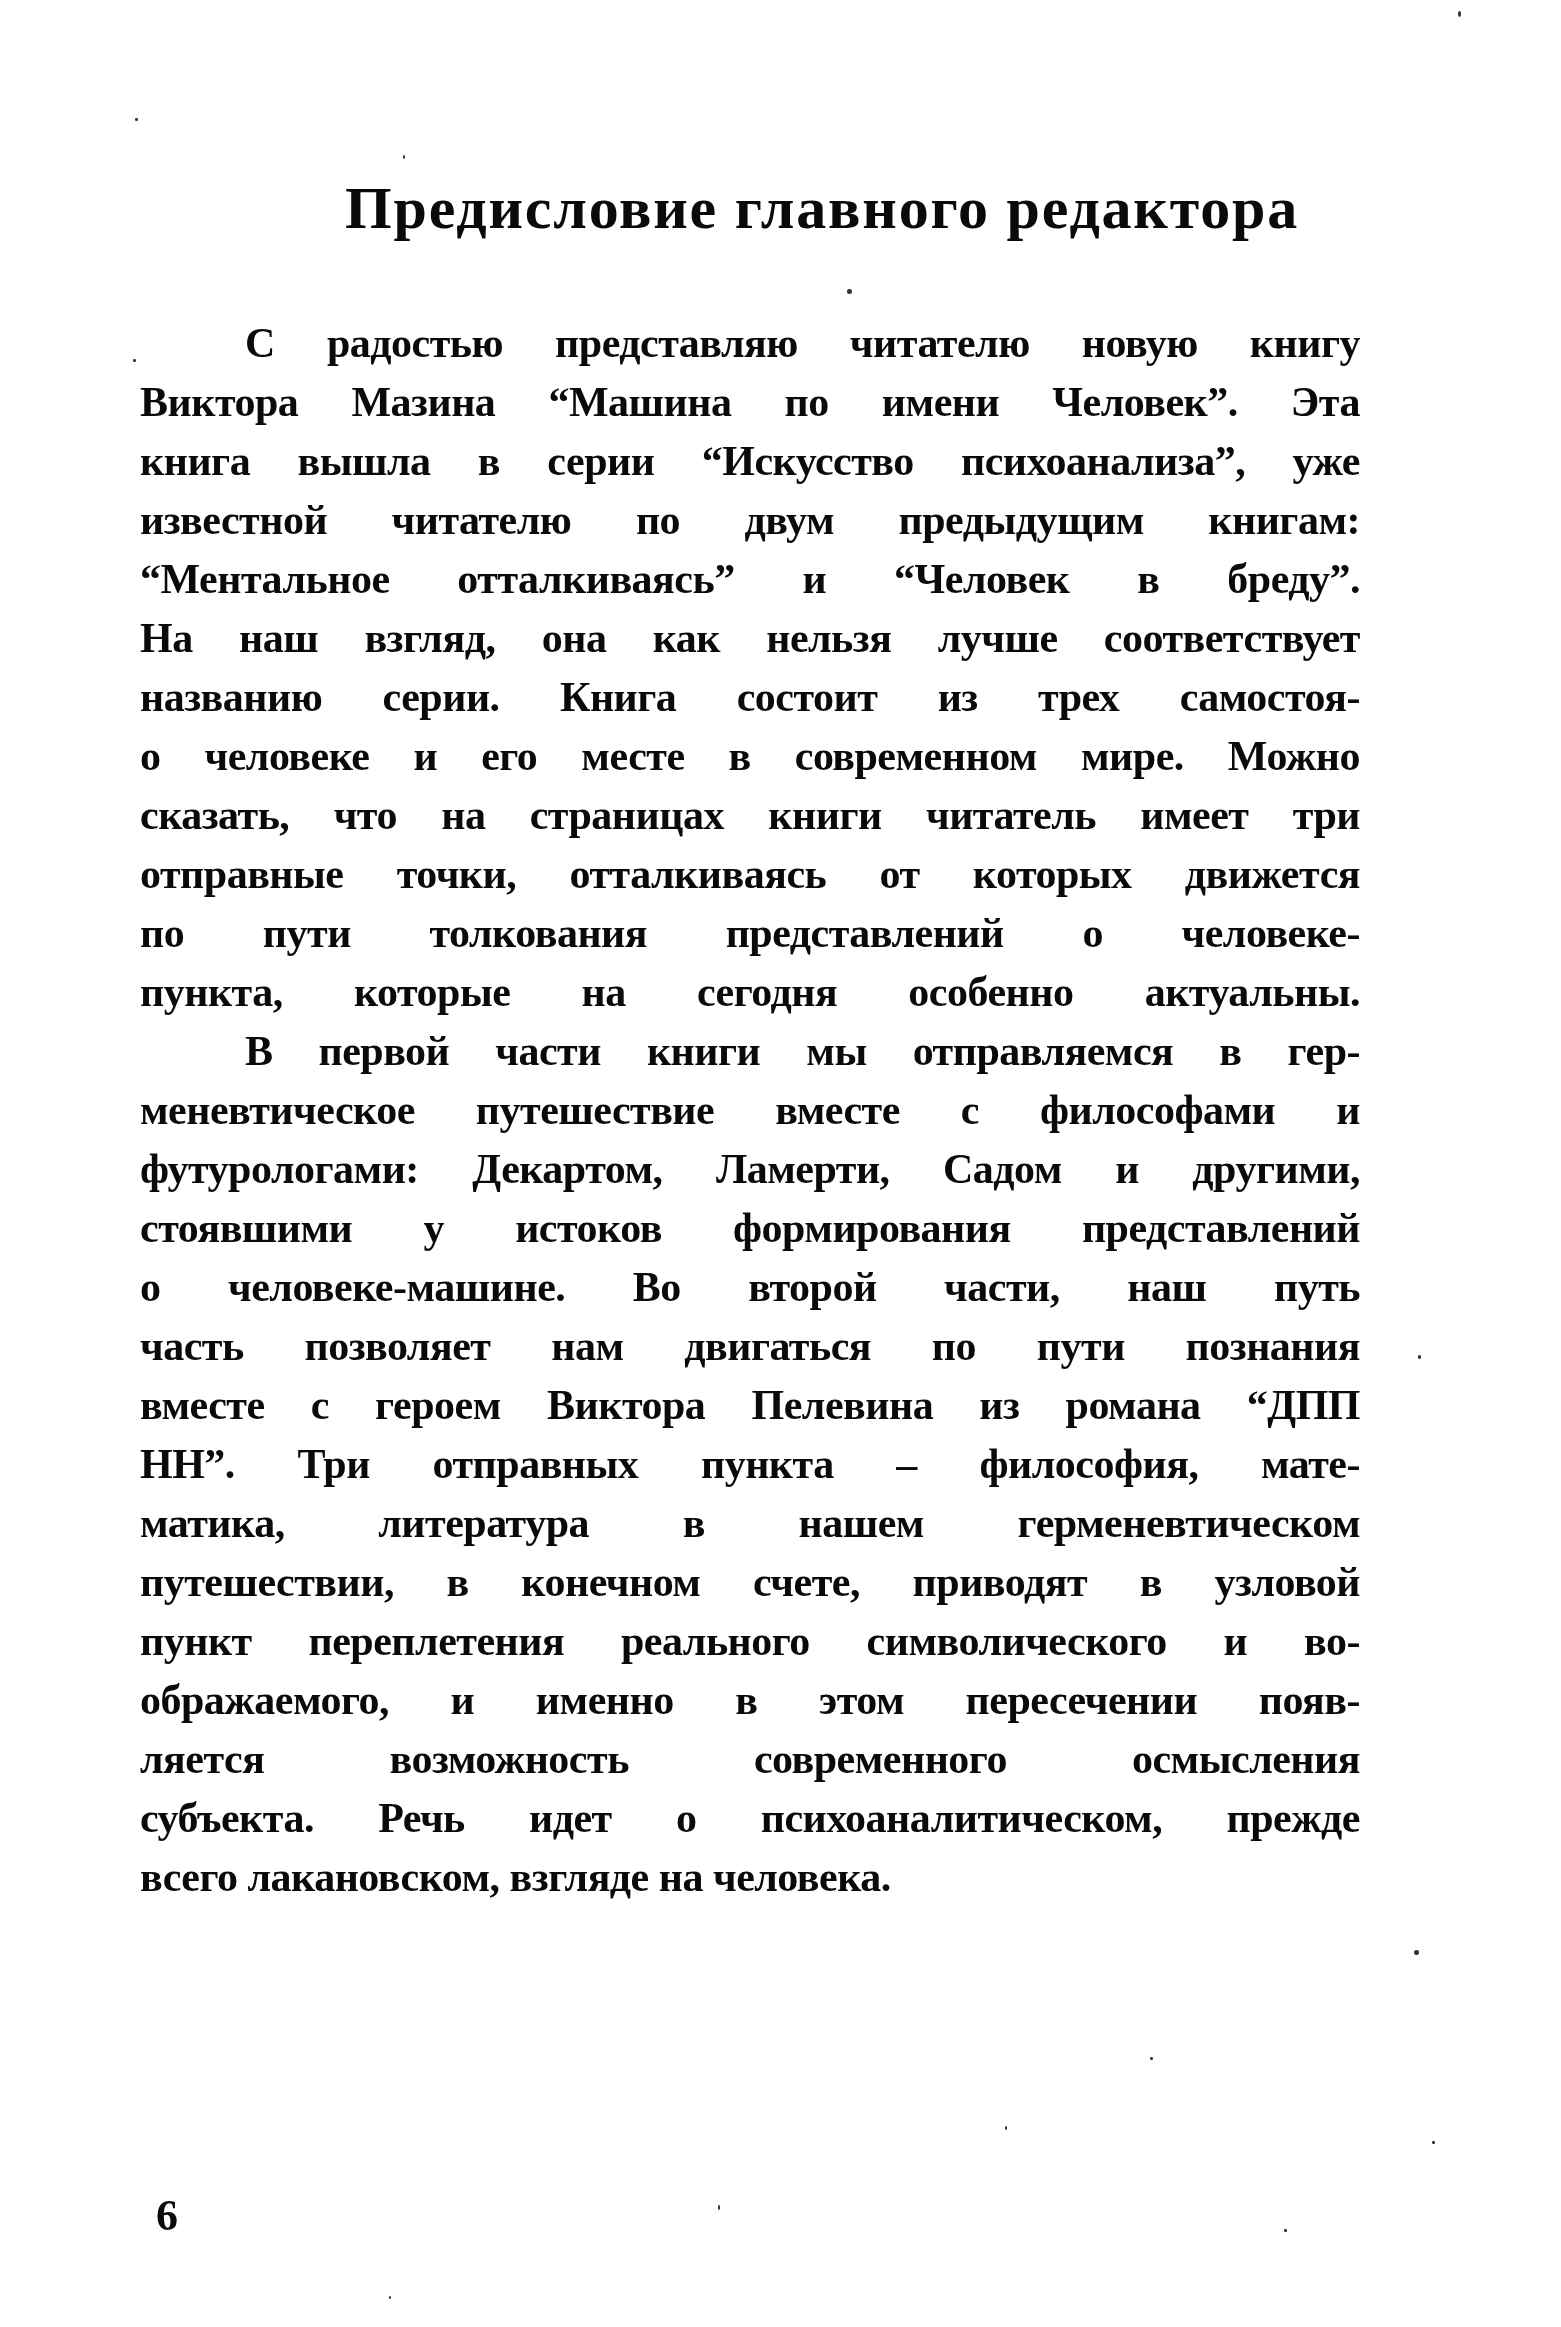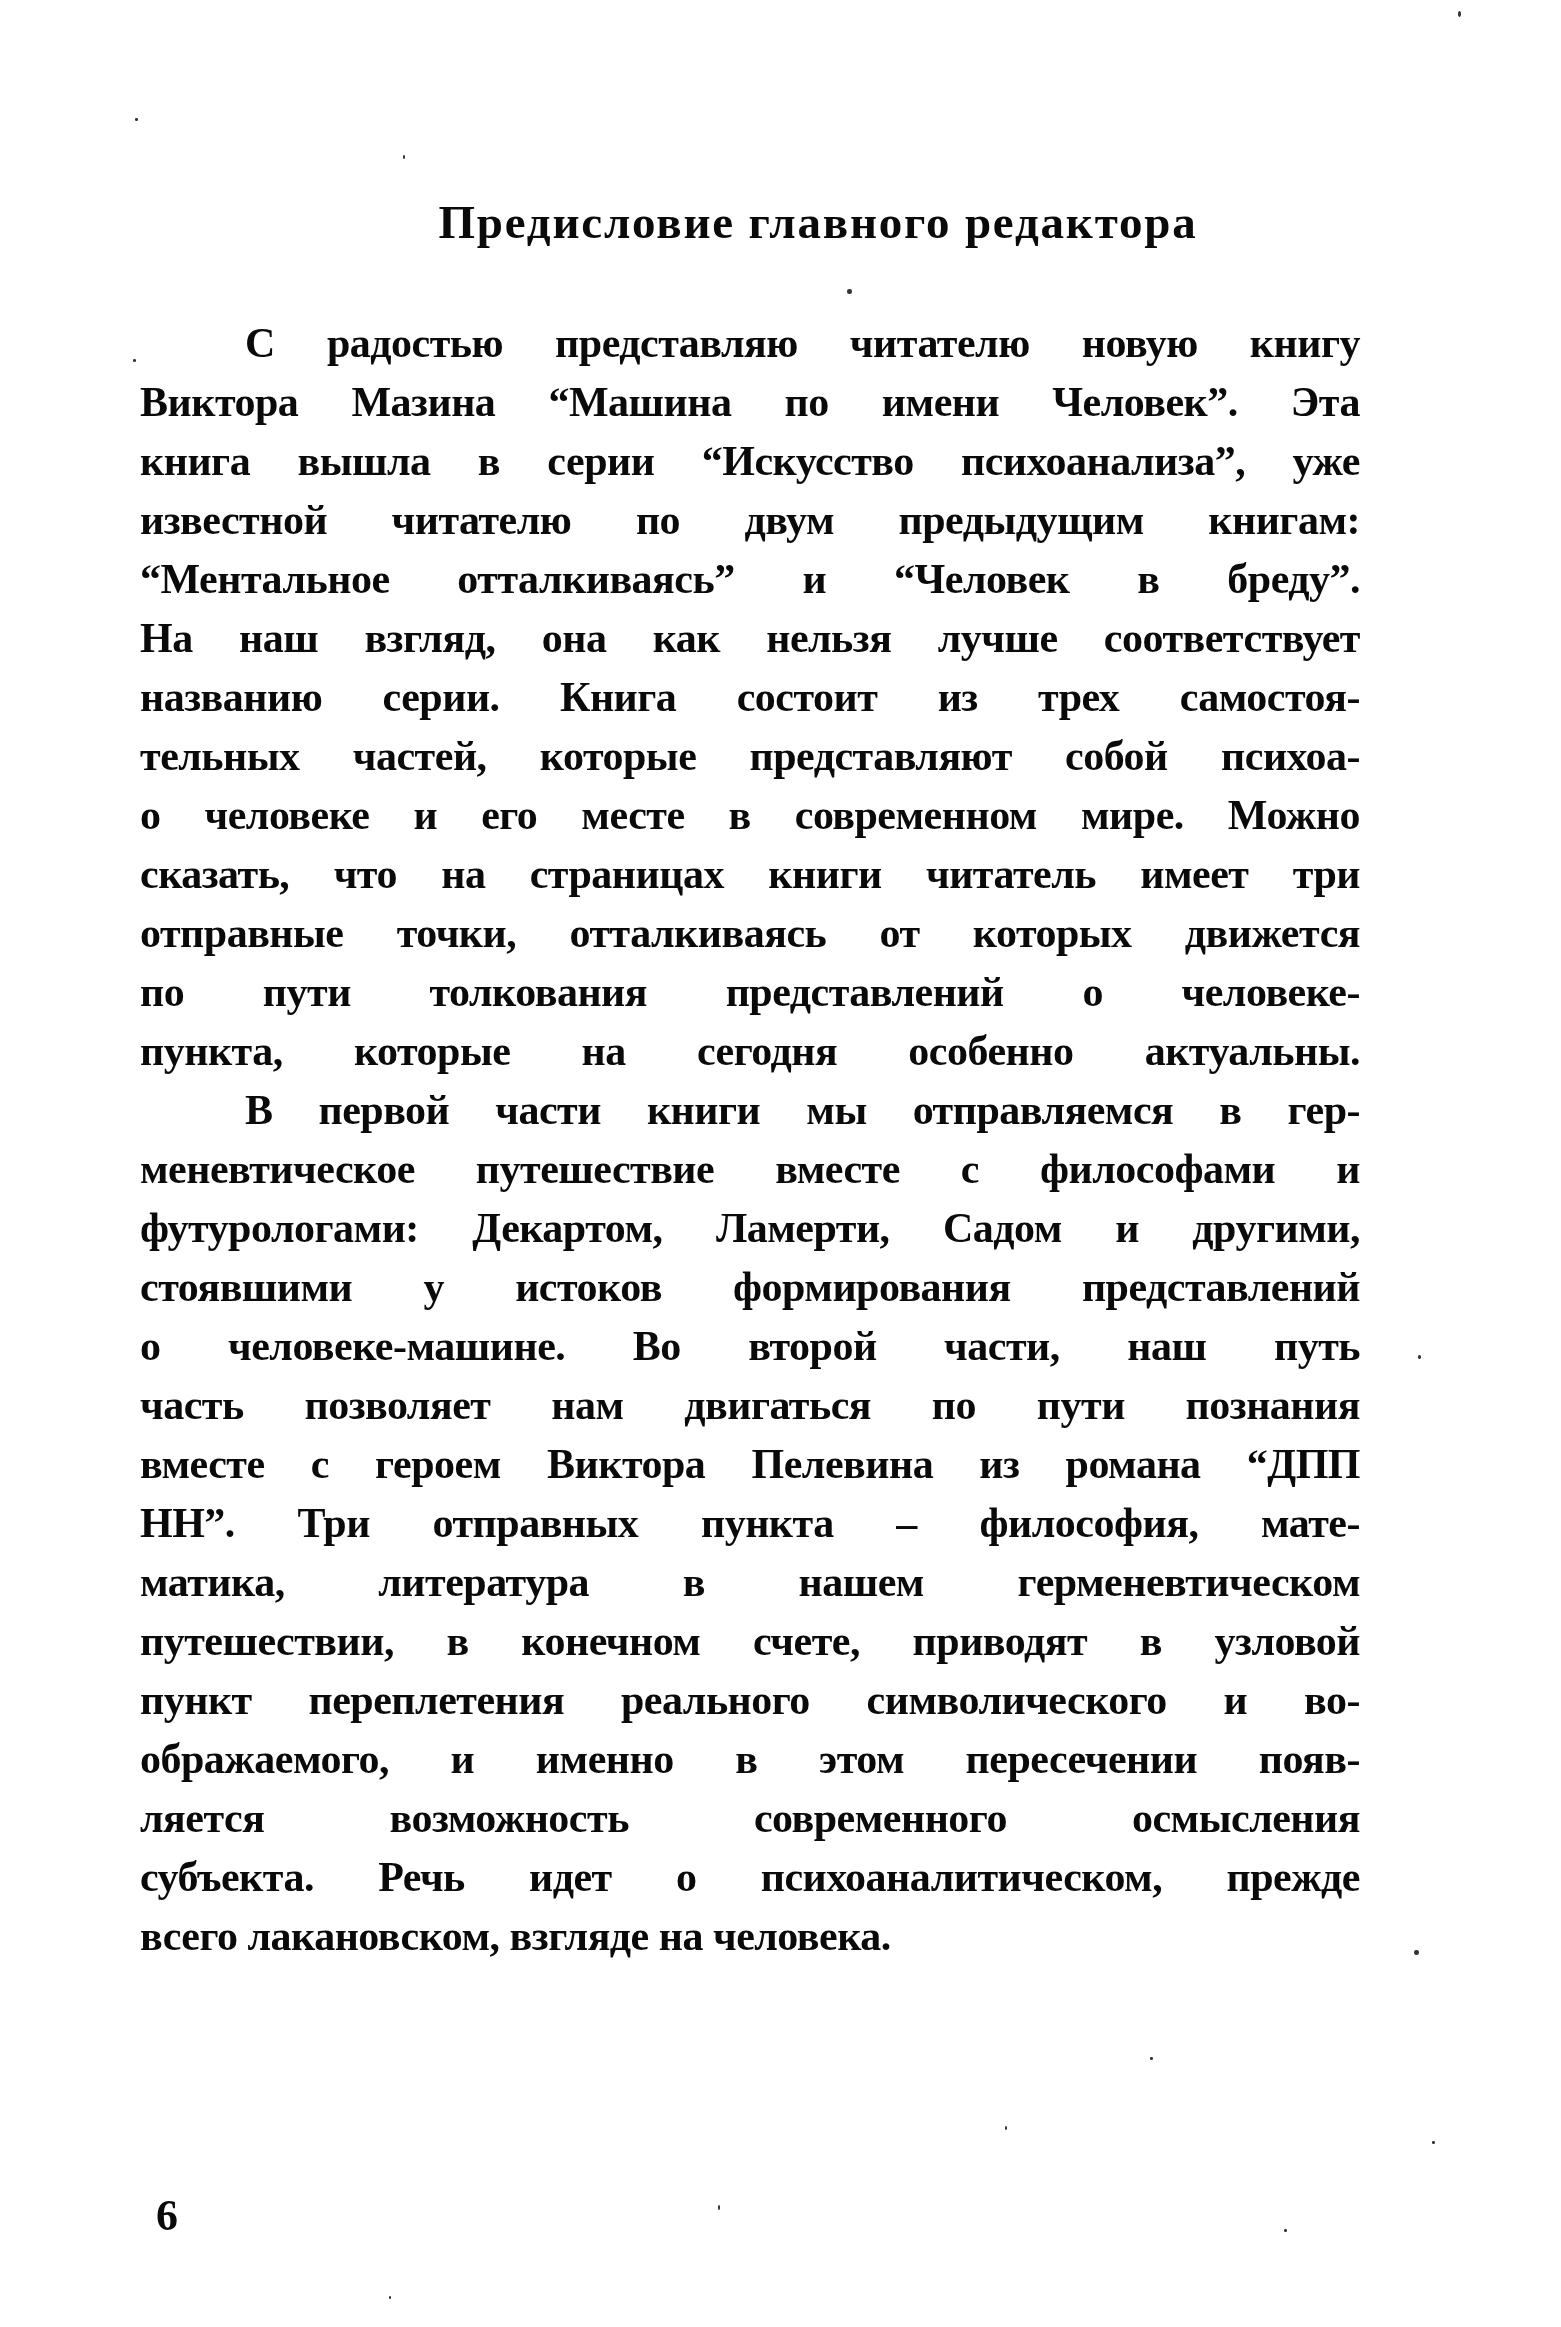--- a/index.html
+++ b/index.html
@@ -11,24 +11,24 @@
       width: 1562px;
       height: 2327px;
       position: relative;
       overflow: hidden;
       color: #0a0a0a;
       font-family: "Liberation Serif", "DejaVu Serif", serif;
     }
     .page-title {
       position: absolute;
       left: 345px;
-      top: 193px;
+      top: 179px;
       width: 946px;
-      text-align: center;
-      font-size: 47px;
+      text-align: left;
+      font-size: 60px;
       font-weight: bold;
       letter-spacing: 1.8px;
       line-height: 58px;
       white-space: nowrap;
     }
     .body-text {
       position: absolute;
       left: 140px;
       top: 314px;
       width: 1220px;
@@ -73,21 +73,20 @@
 
   <div class="body-text">
     <div>
       <span class="line indent">С радостью представляю читателю новую книгу</span>
       <span class="line">Виктора Мазина “Машина по  имени Человек”. Эта</span>
       <span class="line">книга вышла в серии “Искусство психоанализа”, уже</span>
       <span class="line">известной читателю по двум предыдущим книгам:</span>
       <span class="line">“Ментальное отталкиваясь” и “Человек в бреду”.</span>
       <span class="line">На наш взгляд, она как нельзя лучше соответствует</span>
       <span class="line">названию серии. Книга состоит из трех самостоя-</span>
-      <span class="line">тельных частей, которые представляют собой психоа-</span>
       <span class="line">о человеке и его месте в современном мире. Можно</span>
       <span class="line">сказать, что на страницах книги читатель имеет три</span>
       <span class="line">отправные точки, отталкиваясь от которых движется</span>
       <span class="line">по пути толкования представлений  о человеке-</span>
       <span class="line">пункта,  которые на сегодня особенно актуальны.</span>
     </div>
     <div>
       <span class="line indent">В первой части книги мы отправляемся в гер-</span>
       <span class="line">меневтическое путешествие вместе с философами и</span>
       <span class="line">футурологами: Декартом, Ламерти, Садом и другими,</span>

